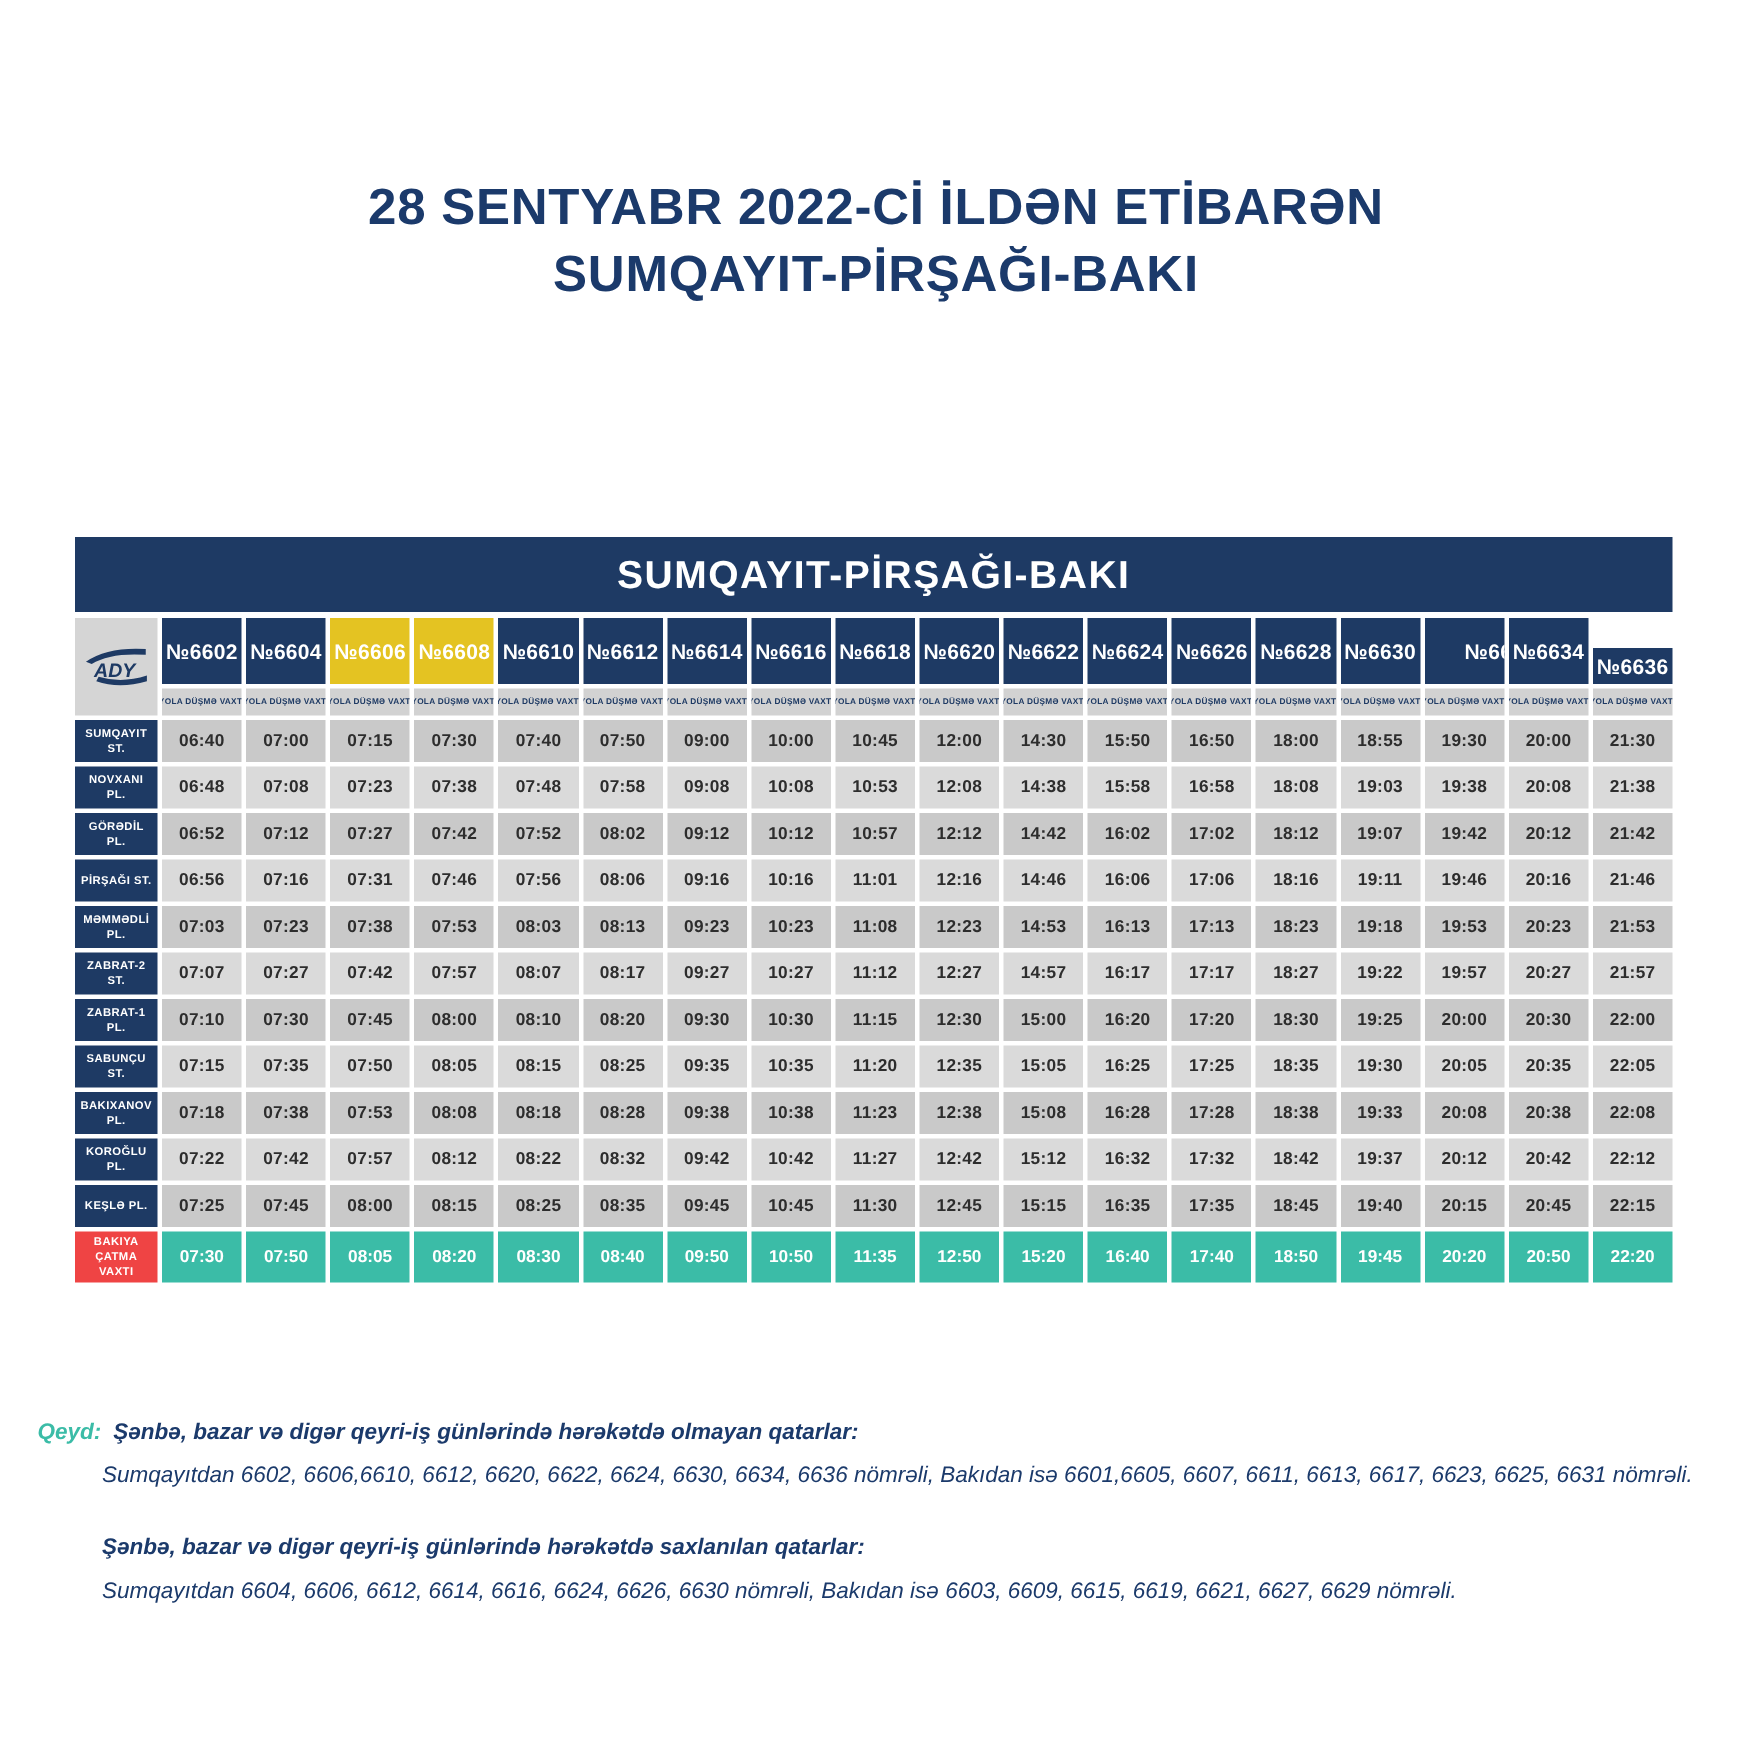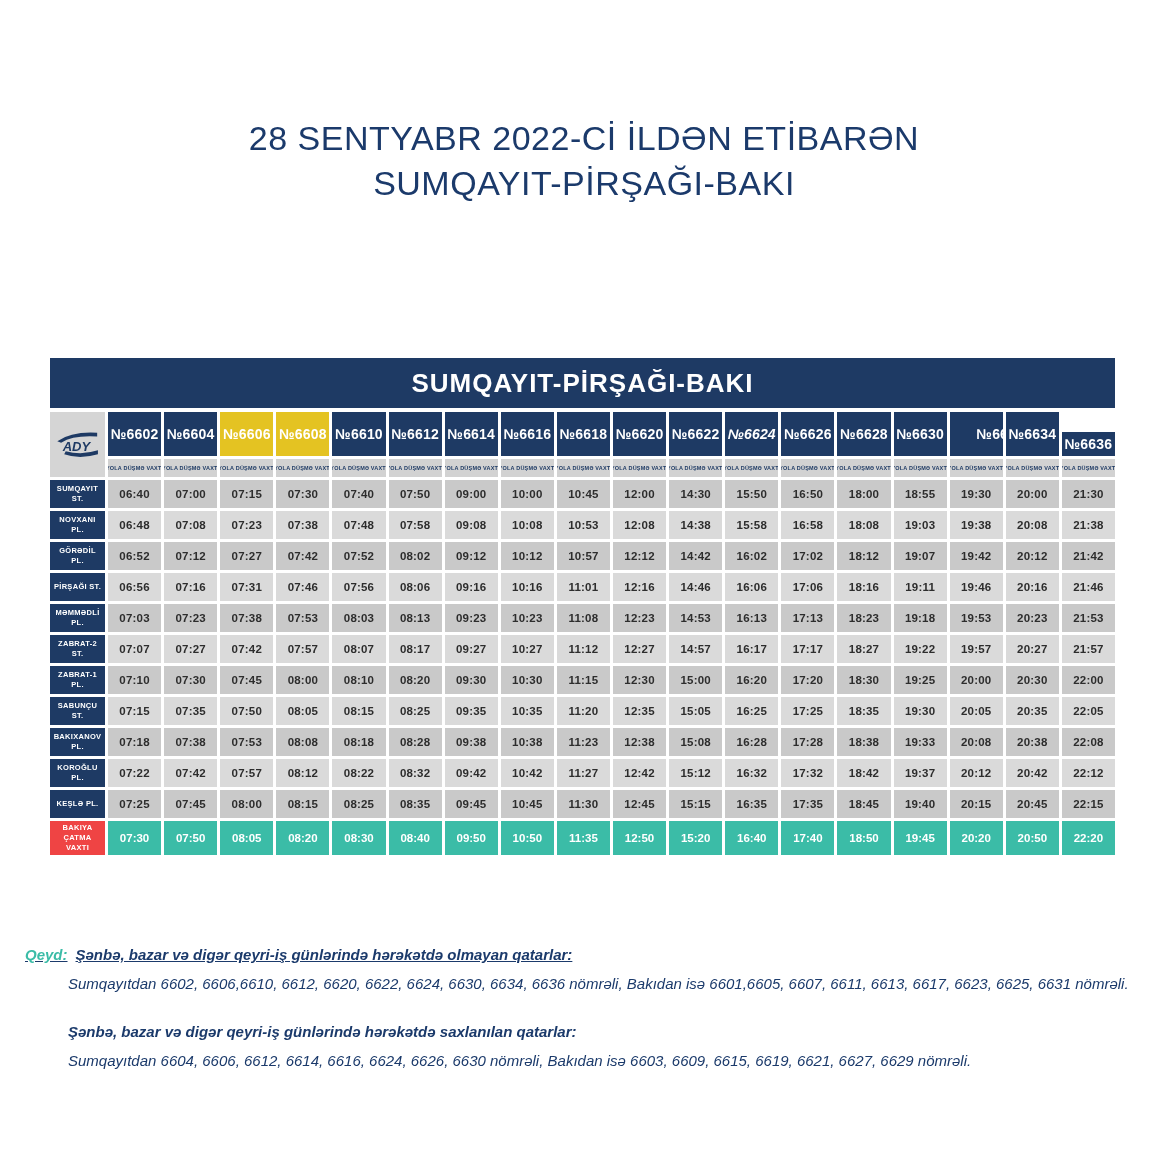--- a/index.html
+++ b/index.html
@@ -4,21 +4,21 @@
 <style>
   html,body { margin:0; padding:0; background:#ffffff; }
   .page {
     position:relative; width:1168px; height:1168px; background:#ffffff;
     font-family:"Liberation Sans", sans-serif; overflow:hidden;
   }
 
   
   .title {
     position:absolute; top:116px; left:0; width:100%;
-    text-align:center; color:#1b3a6b; font-weight:normal;
+    text-align:center; color:#1b3a6b; font-weight:bold;
     font-size:34px; line-height:1.33; letter-spacing:0.5px;
   }
 
   
   .timetable { position:absolute; left:50px; top:358px; width:1065px; }
   .banner {
     height:50px; background:#1e3a64; color:#ffffff;
     display:flex; align-items:center; justify-content:center;
     font-size:26px; font-weight:bold; letter-spacing:1px;
   }
@@ -47,21 +47,21 @@
   .time.shade0 { background:#c9c9c9; }
   .time.shade1 { background:#dadada; }
   .arrival-name { background:#ef4444; }
   .arrival-time { background:#3bbca7; color:#ffffff; font-weight:bold; font-size:11.5px; }
 
   
   .notes {
     position:absolute; left:25px; top:944px; width:1110px;
     color:#1b3a6b; font-size:15px; font-style:italic; line-height:1.5;
   }
-  .note-head-row { display:flex; gap:8px; align-items:baseline;text-decoration:underline; }
+  .note-head-row { display:flex; gap:8px; align-items:baseline; }
   .qeyd { color:#3bbca7; font-weight:bold; }
   .note-heading { font-weight:bold; }
   .note-body { margin-left:43px; margin-top:6px; }
   .note-group2 { margin-left:43px; margin-top:26px; }
   .note-group2 .note-body { margin-left:0; }
 </style>
 </head>
 <body>
 
 <div class="page">
@@ -85,21 +85,21 @@
         <div class="cell train-h" style="grid-area: 1 / 3;">№6604</div>
         <div class="cell train-h highlight" style="grid-area: 1 / 4;">№6606</div>
         <div class="cell train-h highlight" style="grid-area: 1 / 5;">№6608</div>
         <div class="cell train-h" style="grid-area: 1 / 6;">№6610</div>
         <div class="cell train-h" style="grid-area: 1 / 7;">№6612</div>
         <div class="cell train-h" style="grid-area: 1 / 8;">№6614</div>
         <div class="cell train-h" style="grid-area: 1 / 9;">№6616</div>
         <div class="cell train-h" style="grid-area: 1 / 10;">№6618</div>
         <div class="cell train-h" style="grid-area: 1 / 11;">№6620</div>
         <div class="cell train-h" style="grid-area: 1 / 12;">№6622</div>
-        <div class="cell train-h" style="grid-area: 1 / 13; font-style: italic;">№6624</div>
+        <div class="cell train-h" style="grid-area: 1 / 13;">№6624</div>
         <div class="cell train-h" style="grid-area: 1 / 14;">№6626</div>
         <div class="cell train-h" style="grid-area: 1 / 15;">№6628</div>
         <div class="cell train-h" style="grid-area: 1 / 16;">№6630</div>
         <div class="cell train-h" style="grid-area: 1 / 17; padding-left: 48px;">№6632</div>
         <div class="cell train-h" style="grid-area: 1 / 18;">№6634</div>
         <div class="cell train-h" style="grid-area: 1 / 19; margin-top: 20px;">№6636</div>
         <div class="cell dep-label" style="grid-area: 2 / 2;">YOLA DÜŞMƏ VAXTI</div>
         <div class="cell dep-label" style="grid-area: 2 / 3;">YOLA DÜŞMƏ VAXTI</div>
         <div class="cell dep-label" style="grid-area: 2 / 4;">YOLA DÜŞMƏ VAXTI</div>
         <div class="cell dep-label" style="grid-area: 2 / 5;">YOLA DÜŞMƏ VAXTI</div>

